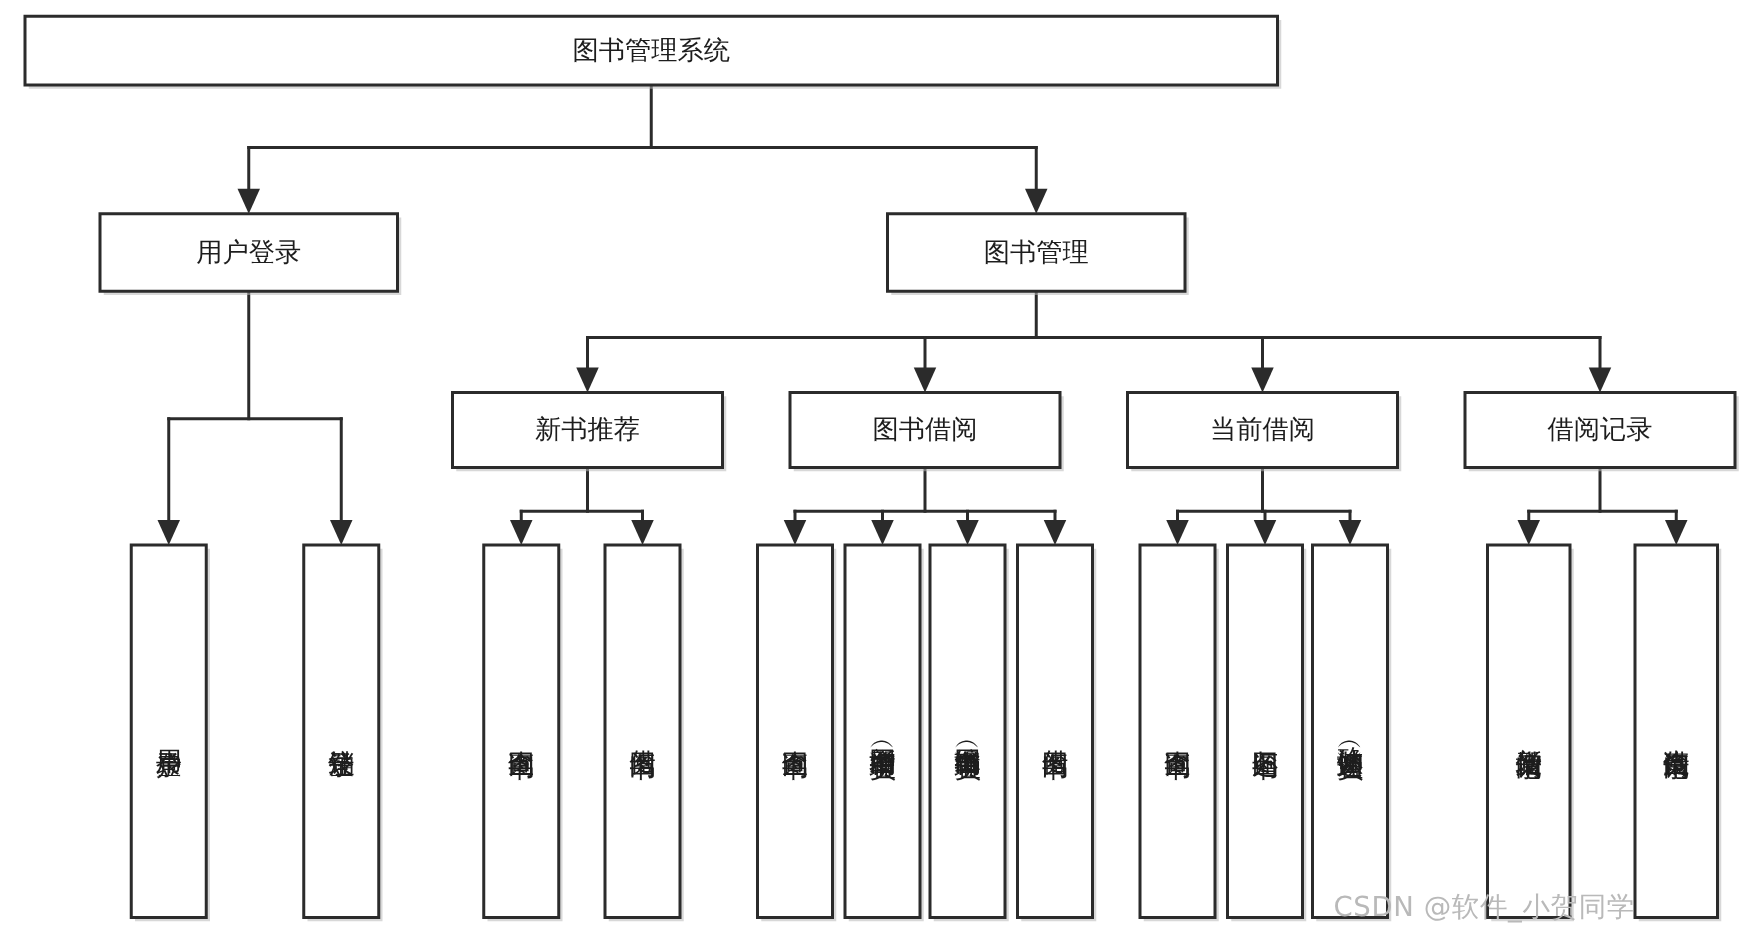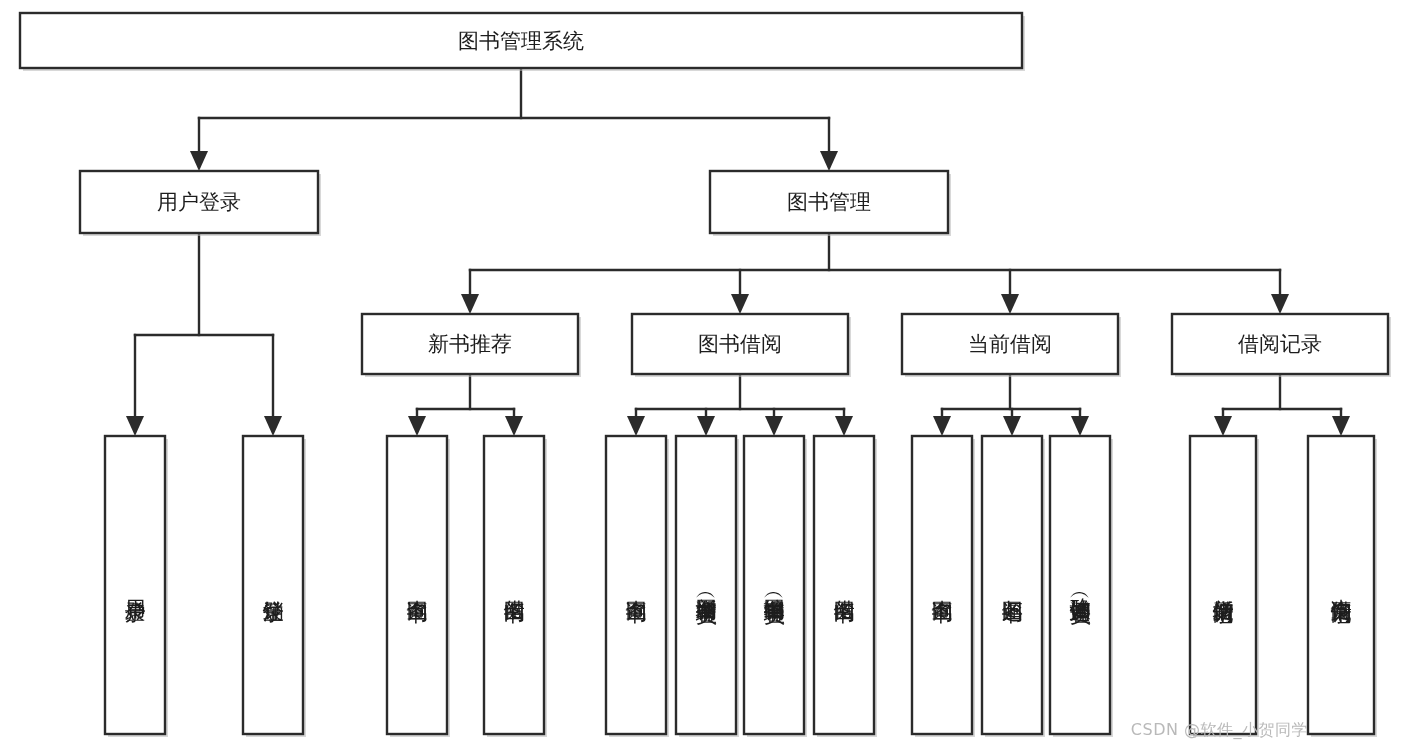--- a/index.html
+++ b/index.html
@@ -68,21 +68,21 @@
     line-height: 1.06;
     color: #1d1d1d;
     letter-spacing: 1px;
     white-space: nowrap;
   }
   .watermark {
     position: absolute;
     right: 14px;
     bottom: 6px;
     font-family: "DejaVu Sans", "Liberation Sans", sans-serif;
-    font-size: 16px;
+    font-size: 22px;
     color: #b9b9b9;
     letter-spacing: 0.5px;
     white-space: nowrap;
   }
 </style>
 </head>
 <body>
 
 <div id="diagram-root">
 

